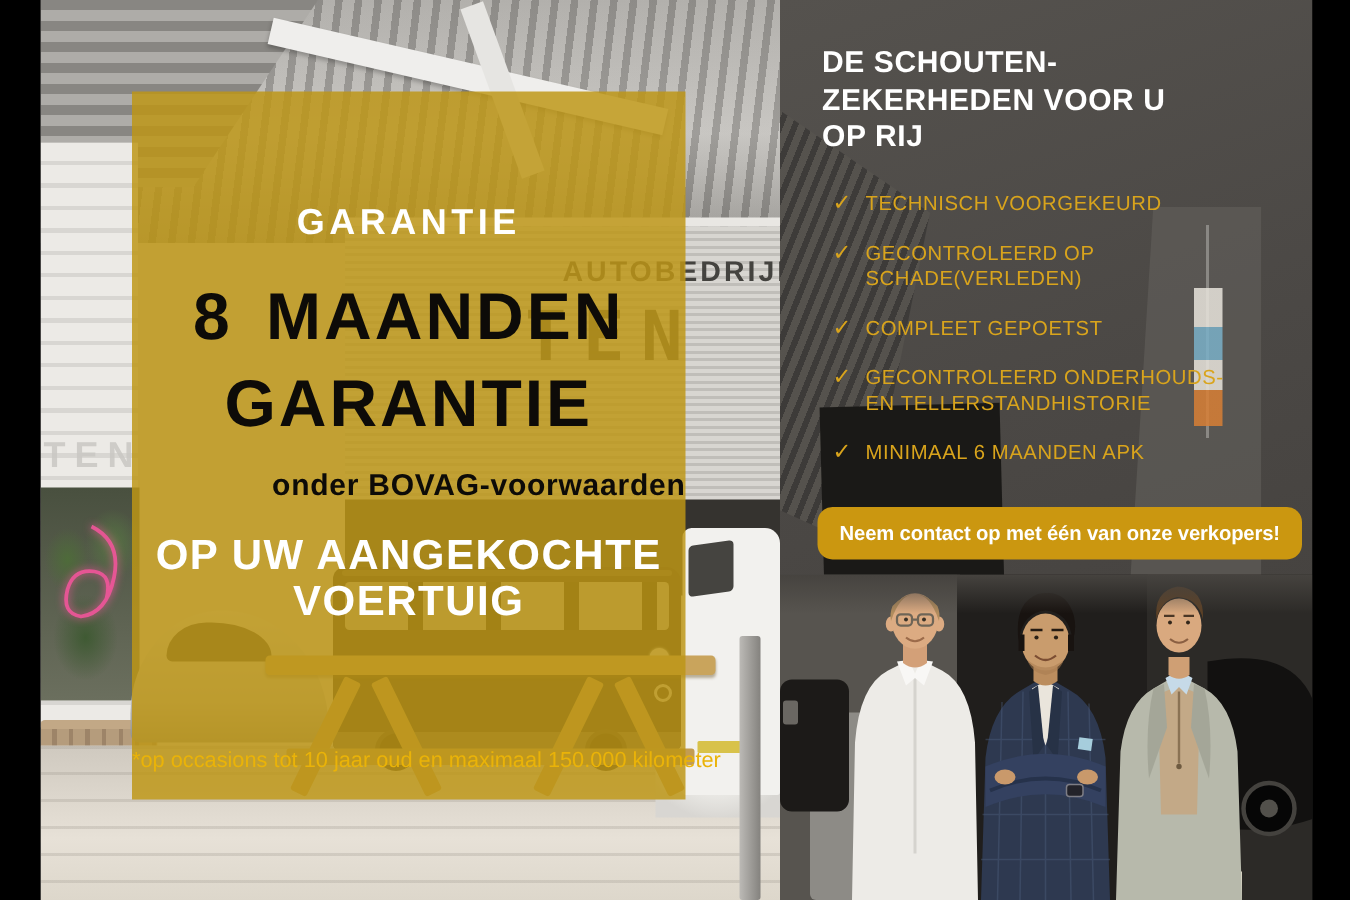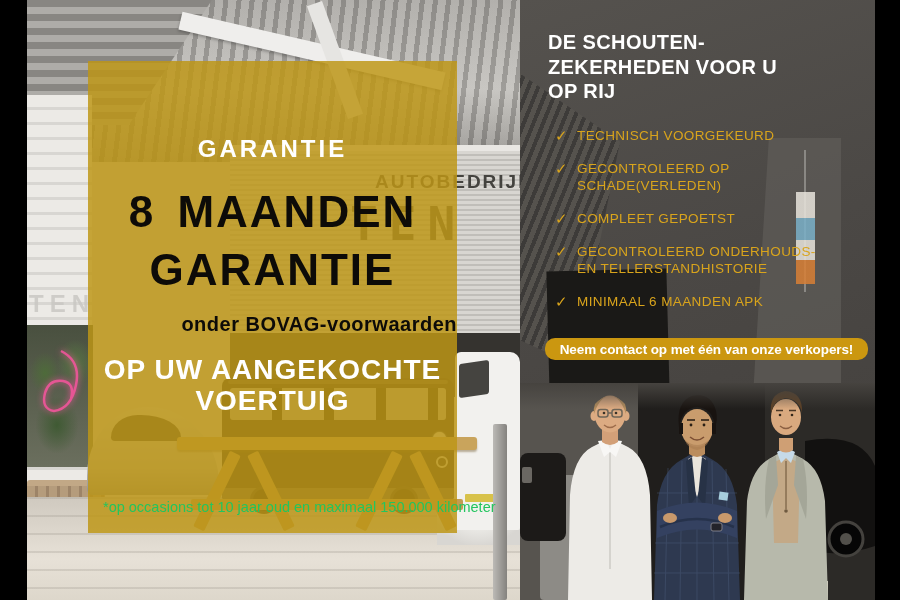--- a/index.html
+++ b/index.html
@@ -86,22 +86,22 @@
 
   
   .gold-card{position:absolute;left:88px;top:61px;width:369px;height:472px;
     background:rgba(190,150,22,.84);z-index:5;text-align:center;color:#0d0b08;}
   .card-eyebrow{margin-top:74px;font-size:24px;font-weight:bold;letter-spacing:3px;color:#ffffff;}
   .card-title{margin-top:20px;font-size:44px;line-height:58px;font-weight:bold;letter-spacing:2px;
     word-spacing:8px;color:#0d0b08;}
   .card-subtitle{margin-top:14px;font-size:20px;font-weight:bold;letter-spacing:.5px;color:#0d0b08;text-align:right;}
   .card-highlight{margin-top:18px;font-size:28px;line-height:31px;font-weight:bold;
     letter-spacing:1px;color:#ffffff;}
-  .card-footnote{position:absolute;left:15px;bottom:18px;width:100%;font-size:14.5px;
-    color:#22c55e;white-space:nowrap;}
+  .card-footnote{position:absolute;left:0;bottom:18px;width:100%;font-size:14.5px;
+    color:#eab308;white-space:nowrap;}
 
   
   .dark-panel{position:absolute;left:520px;top:0;width:355px;height:600px;
     background:linear-gradient(160deg,#55524e 0%,#4b4845 45%,#413e3b 100%);overflow:hidden;}
   .ribbed-wedge{position:absolute;left:0;top:55px;width:100px;height:310px;
     background:repeating-linear-gradient(112deg,#3b3937 0 4px,#56534e 4px 9px);
     clip-path:polygon(0 6%,100% 28%,55% 100%,0 92%);opacity:.9;}
   .dark-block{position:absolute;left:28px;top:270px;width:120px;height:125px;background:#1a1917;
     transform:rotate(-1.5deg);}
   .light-strip{position:absolute;left:233px;top:138px;width:88px;height:258px;background:#605d58;
@@ -110,21 +110,21 @@
     background:linear-gradient(180deg,#e8e4dc 0 28%,#7ab0c8 28% 52%,#e8e4dc 52% 74%,#d87f35 74% 100%);}
   .flag-pole{position:absolute;left:284px;top:150px;width:2px;height:142px;background:#8a8884;}
 
   .panel-heading{position:absolute;left:28px;top:30px;width:315px;color:#ffffff;
     font-size:20px;line-height:24.5px;font-weight:bold;letter-spacing:.4px;white-space:pre-line;}
   .checklist{position:absolute;left:35px;top:127px;margin:0;padding:0;list-style:none;}
   .checklist li{display:flex;margin-bottom:16px;}
   .check-ic{width:22px;flex:0 0 22px;color:#d9a41c;font-size:15px;line-height:17px;}
   .check-label{width:242px;color:#d9a41c;font-size:13.5px;line-height:17px;font-weight:normal;
     letter-spacing:.4px;}
-  .cta-button{position:absolute;left:25px;top:338px;width:323px;height:22px;background:#cb9710;
+  .cta-button{position:absolute;left:25px;top:338px;width:323px;height:35px;background:#cb9710;
     border:none;border-radius:10px;color:#ffffff;font-family:"Liberation Sans",sans-serif;
     font-size:13.5px;font-weight:bold;letter-spacing:-.1px;display:flex;align-items:center;
     justify-content:center;cursor:pointer;white-space:nowrap;}
   .team{position:absolute;left:0;top:383px;width:355px;height:217px;}
 
   .edge-bar{position:absolute;top:0;width:27px;height:600px;background:#000;z-index:9;}
   .edge-left{left:0;} .edge-right{left:875px;width:25px;}
 </style>
 </head>
 <body>

